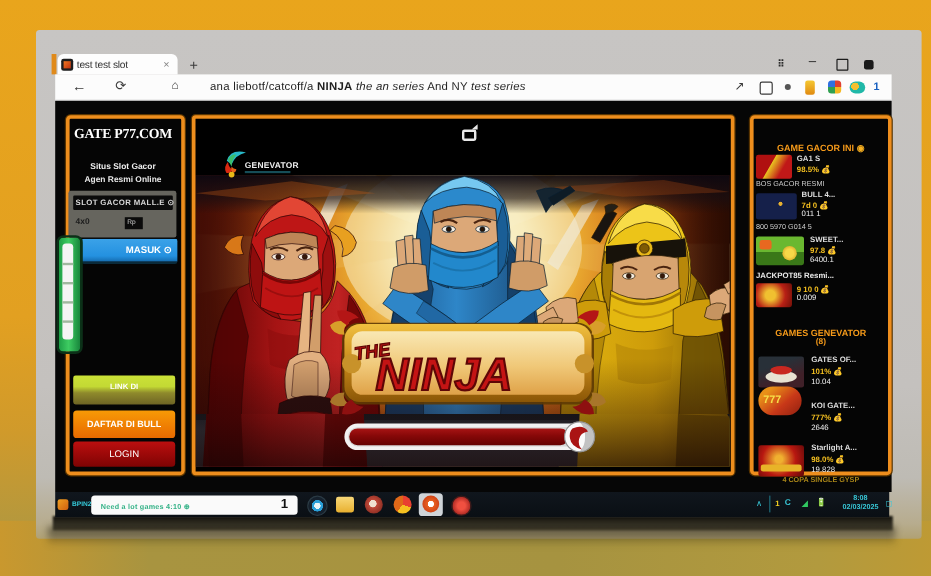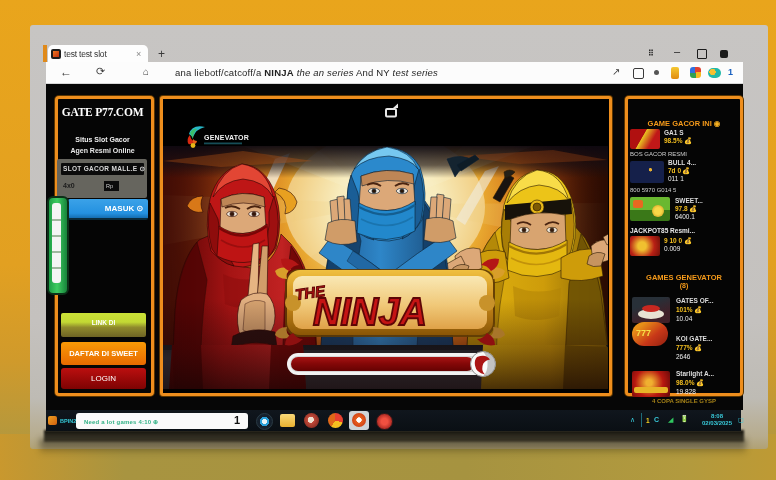--- a/index.html
+++ b/index.html
@@ -62,21 +62,21 @@
 <div class="abs" style="left:63px;top:165px;font-size:6.5px;color:#D8D8D8;letter-spacing:.3px;font-weight:bold;">SLOT GACOR MALL.E ⊙</div>
 <div class="abs" style="left:63px;top:182px;font-size:7px;color:#1c1c1c;font-weight:bold;">4x0</div>
 <div class="abs" style="left:104px;top:181px;width:15px;height:10px;background:#0B0B0B;"></div>
 <div class="abs" style="left:106px;top:183px;font-size:5.5px;color:#cfcfcf;">Rp</div>
 <div class="abs" style="left:68px;top:199px;width:80px;height:19px;background:linear-gradient(180deg,#3BA2E8 0%,#2491E0 75%,#156DB0 100%);border-radius:2px;border-bottom:2px solid #0A2A3A;"></div>
 <div class="abs" style="left:84px;top:204px;width:80px;text-align:center;font-size:8px;color:#fff;font-weight:bold;">MASUK ⊙</div>
 
 <div class="abs" style="left:61px;top:313px;width:85px;height:24px;background:linear-gradient(180deg,#CBE237 0%,#C3D934 38%,#8F8A2C 60%,#6E6424 100%);border-radius:2px;"></div>
 <div class="abs" style="left:61px;top:319px;width:85px;text-align:center;font-size:6.5px;color:#fff;font-weight:bold;">LINK DI</div>
 <div class="abs" style="left:61px;top:342px;width:85px;height:23px;background:linear-gradient(180deg,#F89A06,#E86A00);border-radius:3px;"></div>
-<div class="abs" style="left:61px;top:349px;width:85px;text-align:center;font-size:7.5px;color:#fff;font-weight:bold;">DAFTAR DI SWEET</div>
+<div class="abs" style="left:61px;top:349px;width:85px;text-align:center;font-size:7.5px;color:#fff;font-weight:bold;">DAFTAR DI BULL</div>
 <div class="abs" style="left:61px;top:368px;width:85px;height:21px;background:linear-gradient(180deg,#BB0F0F,#7E0303);border-radius:3px;"></div>
 <div class="abs" style="left:61px;top:374px;width:85px;text-align:center;font-size:8px;color:#fff;font-weight:normal;">LOGIN</div>
 
 <div class="abs" style="left:47px;top:196px;width:18px;height:95px;background:linear-gradient(90deg,#1E9E46,#3ECC62 45%,#17833A);border:2px solid #0c3018;border-radius:6px;"></div>
 <div class="abs" style="left:52px;top:203px;width:9px;height:80px;background:#F5F5F5;border-radius:3px;"></div>
 <div class="abs" style="left:52px;top:219px;width:9px;height:2px;background:#9fb89f;"></div>
 <div class="abs" style="left:52px;top:235px;width:9px;height:2px;background:#9fb89f;"></div>
 <div class="abs" style="left:52px;top:251px;width:9px;height:2px;background:#9fb89f;"></div>
 <div class="abs" style="left:52px;top:267px;width:9px;height:2px;background:#9fb89f;"></div>
 

